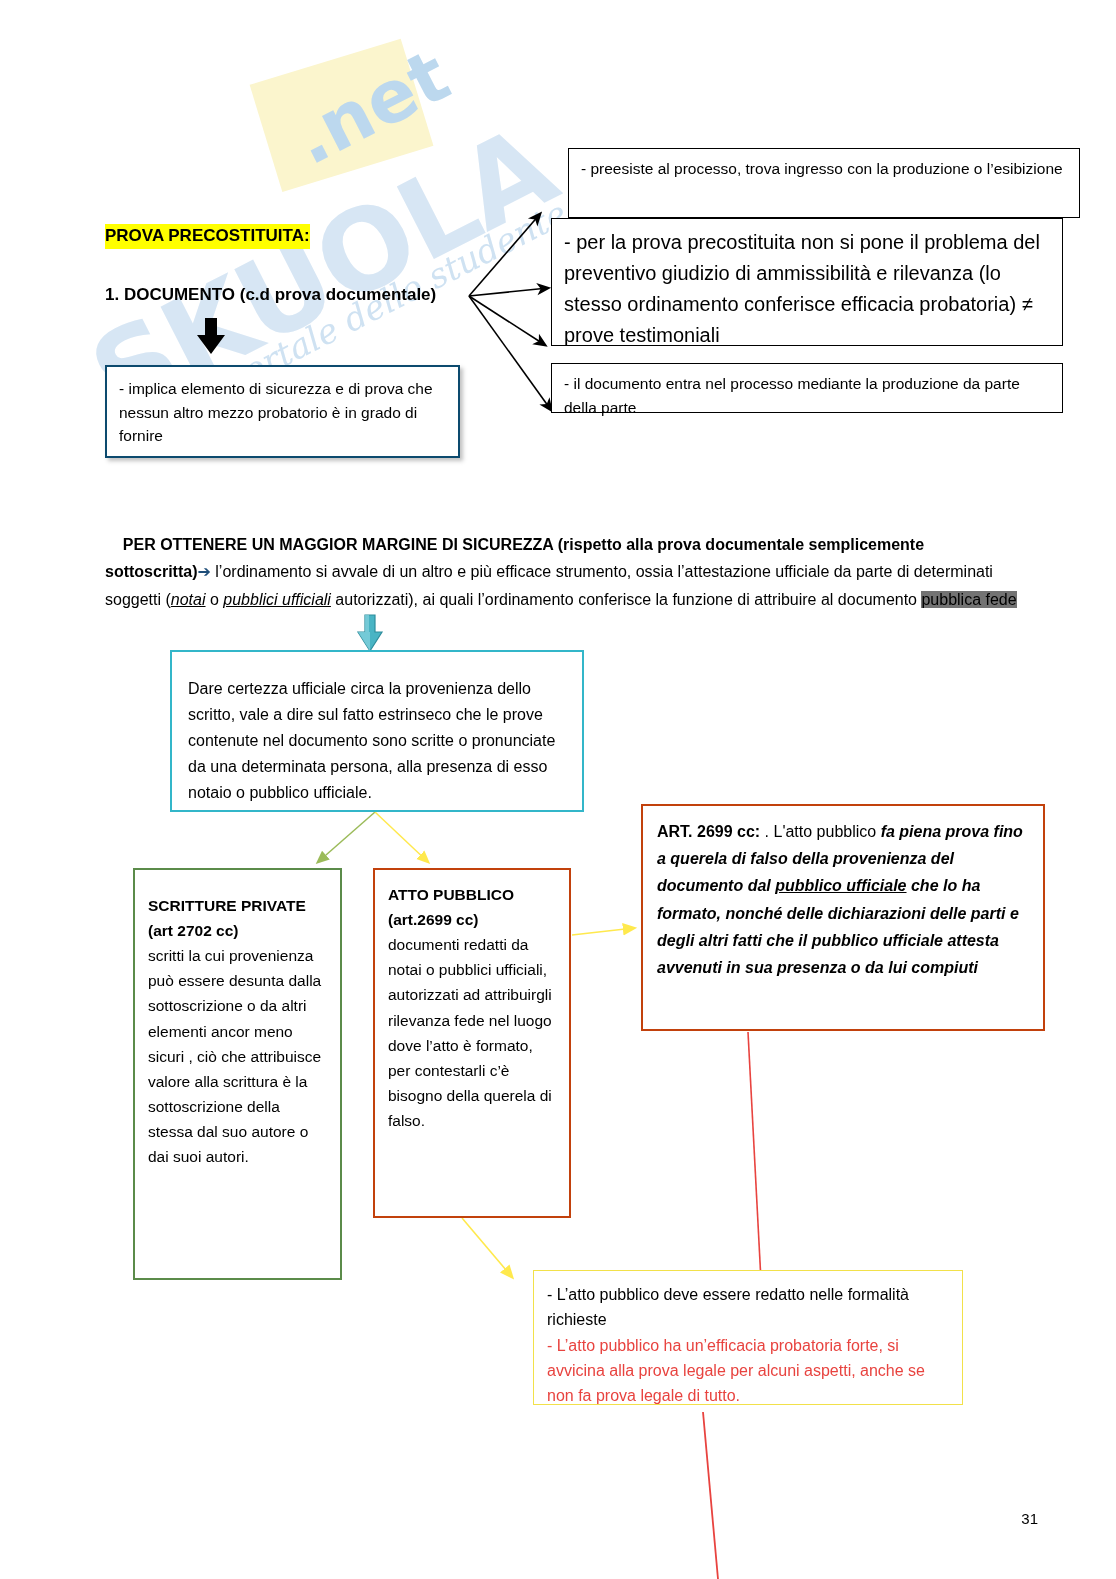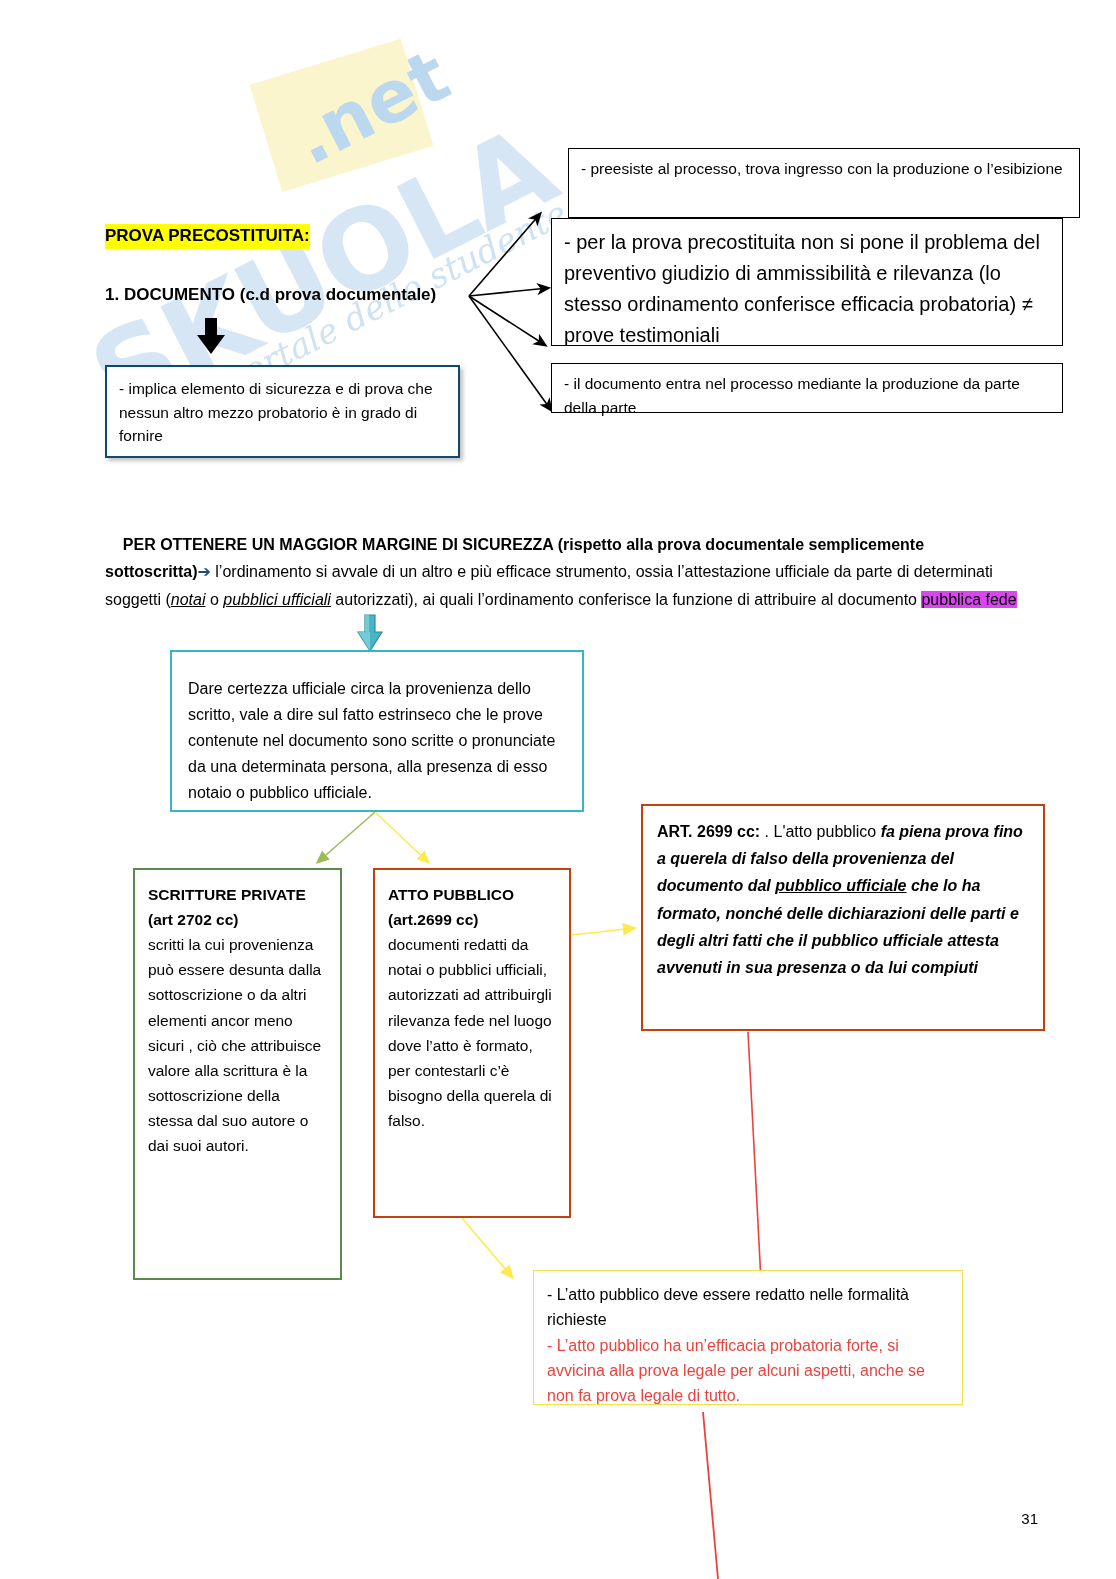--- a/index.html
+++ b/index.html
@@ -80,21 +80,21 @@
 
   
   .txt {
     position: absolute;
     z-index: 3;
     line-height: 1.45;
     white-space: pre-wrap;
   }
 
   .hl-yellow { background: #ffff00; }
-  .hl-cyan   { background: #d946ef; }
+  .hl-cyan   { background: #737373; }
   .bold      { font-weight: bold; }
   .ital      { font-style: italic; }
   .udl       { text-decoration: underline; font-style: italic; }
 
   
   .box {
     position: absolute;
     z-index: 3;
     box-sizing: border-box;
     background: #ffffff;
@@ -231,21 +231,21 @@
       <path d="M10,1 L20,1 L20,18 L27,18 L15,37 L3,18 L10,18 Z" fill="#49b4c4" stroke="#2e8d9c" stroke-width="1.2"></path>
       <path d="M10,1 L14,1 L14,18 L15,18 L15,37 L3,18 L10,18 Z" fill="#7fd0dc" opacity="0.8"></path>
     </svg>
   </div>
 
   <div class="box box-cyan" style="left:170px; top:650px; width:414px; height:162px;">
     <div class="box-inner" style="font-size:16px; line-height:1.62; padding:24px 16px;">Dare certezza ufficiale circa la provenienza dello scritto, vale a dire sul fatto estrinseco che le prove contenute nel documento sono scritte o pronunciate da una determinata persona, alla presenza di esso notaio o pubblico ufficiale.</div>
   </div>
 
   <div class="box box-green" style="left:133px; top:868px; width:209px; height:412px;">
-    <div class="box-inner" style="font-size:15.5px; line-height:1.62; padding:12px 13px;">
+    <div class="box-inner" style="font-size:15.5px; line-height:1.62; padding:23px 13px;">
       <span class="bold">SCRITTURE PRIVATE</span><br>
       <span class="bold">(art 2702 cc)</span><br>
       <span>scritti la cui provenienza può essere desunta dalla sottoscrizione o da altri elementi ancor meno sicuri , ciò che attribuisce valore alla scrittura è la sottoscrizione della stessa dal suo autore o dai suoi autori.</span>
     </div>
   </div>
 
   <div class="box box-yellow" style="left:373px; top:868px; width:198px; height:350px;">
     <div class="box-inner" style="font-size:15.5px; line-height:1.62; padding:12px 13px;">
       <span class="bold">ATTO PUBBLICO</span><br>
       <span class="bold">(art.2699 cc)</span><br>

